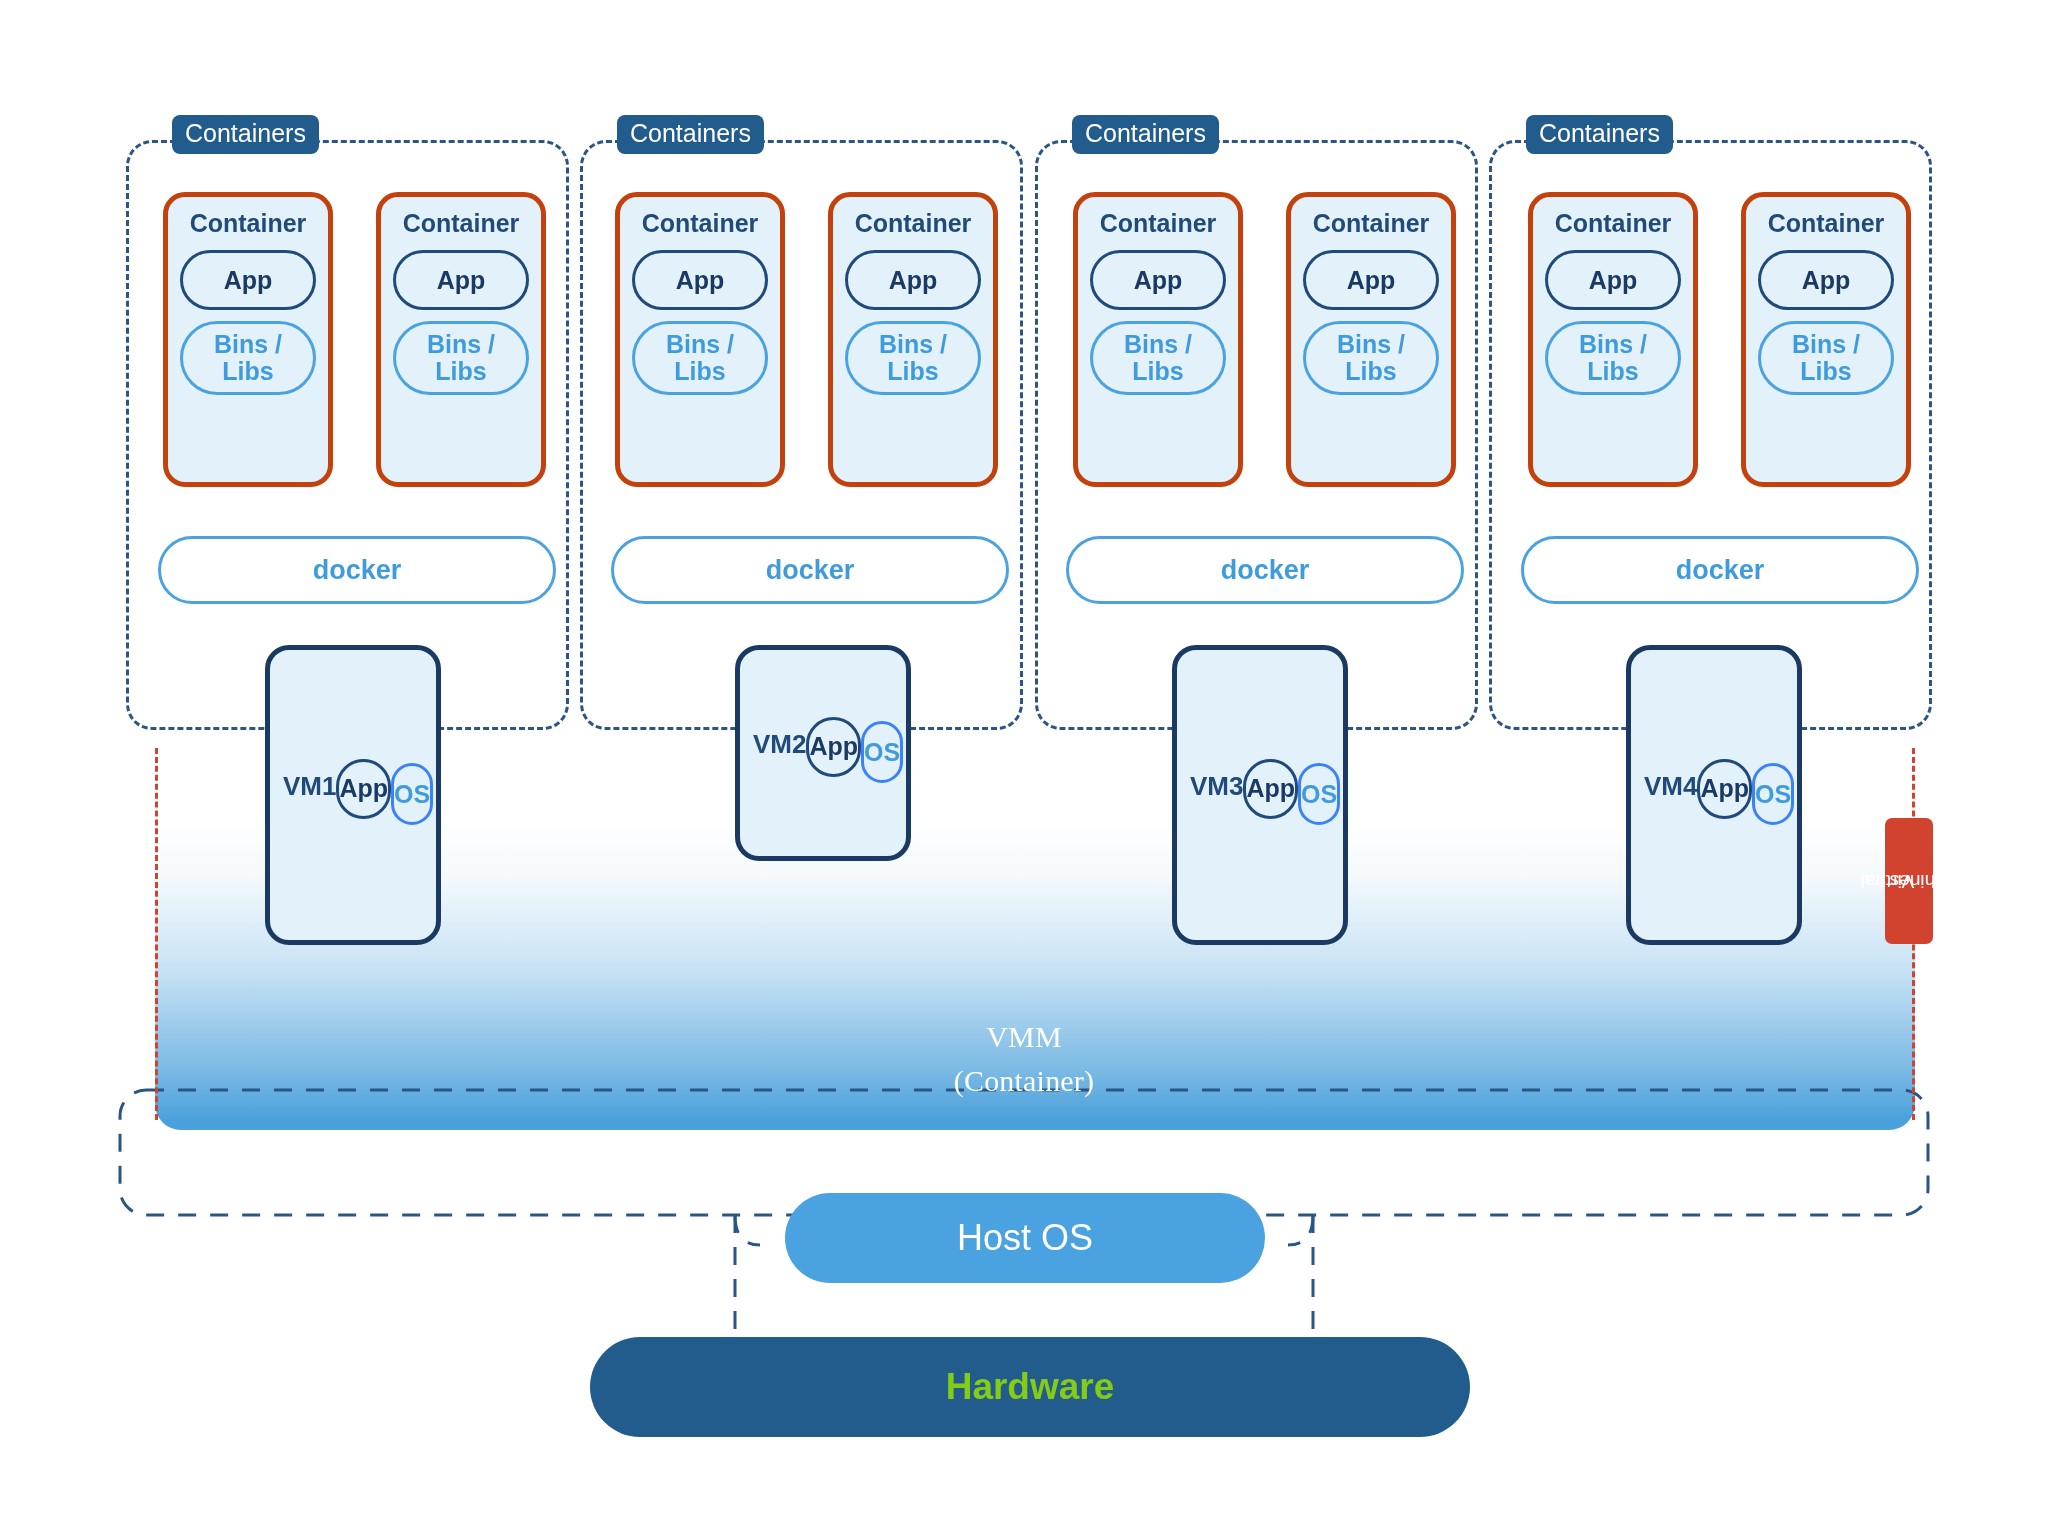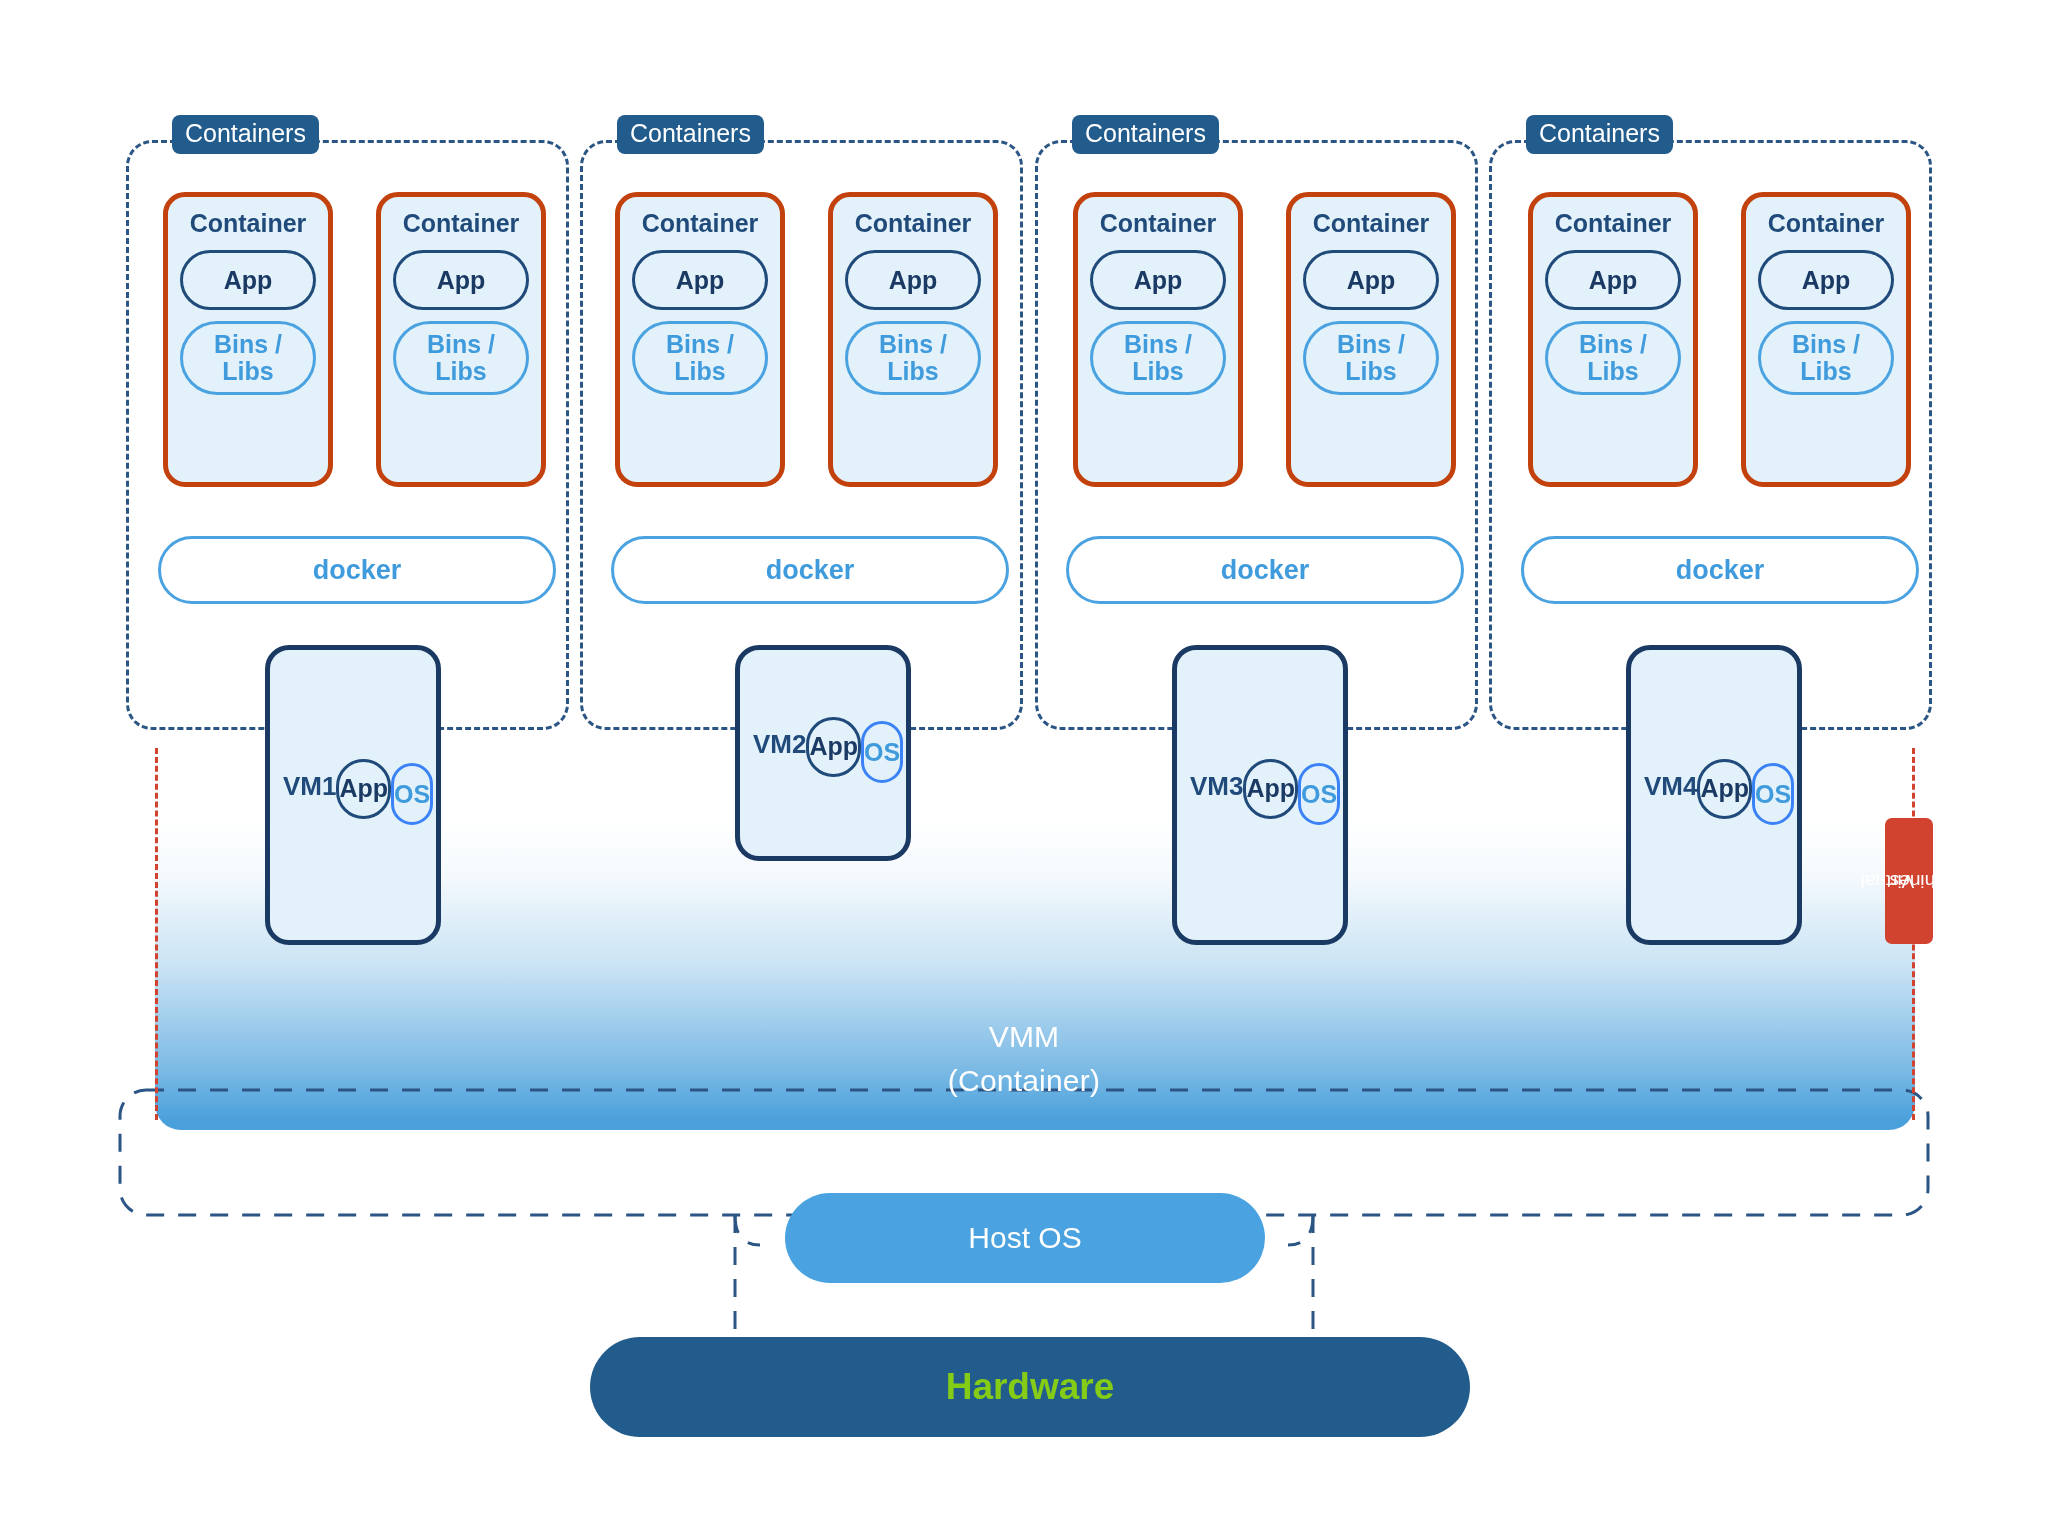--- a/index.html
+++ b/index.html
@@ -41,20 +41,21 @@
     position: absolute;
     left: 0;
     top: 1015px;
     width: 2048px;
     text-align: center;
     color: #ffffff;
     font-size: 30px;
     font-weight: 400;
     line-height: 1.45;
     letter-spacing: .2px;
+    font-family: Liberation Serif, serif;
   }
 
   
   .red-guide {
     position: absolute;
     width: 0;
     border-left: 3px dashed #d2432f;
   }
 
   
@@ -193,21 +194,21 @@
 
   
   .host-os {
     position: absolute;
     background: #4aa3e0;
     border-radius: 999px;
     display: flex;
     align-items: center;
     justify-content: center;
     color: #ffffff;
-    font-size: 30px;
+    font-size: 36px;
     z-index: 6;
   }
   .hardware {
     position: absolute;
     background: #225c8c;
     border-radius: 999px;
     display: flex;
     align-items: center;
     justify-content: center;
     color: #84cc16;

